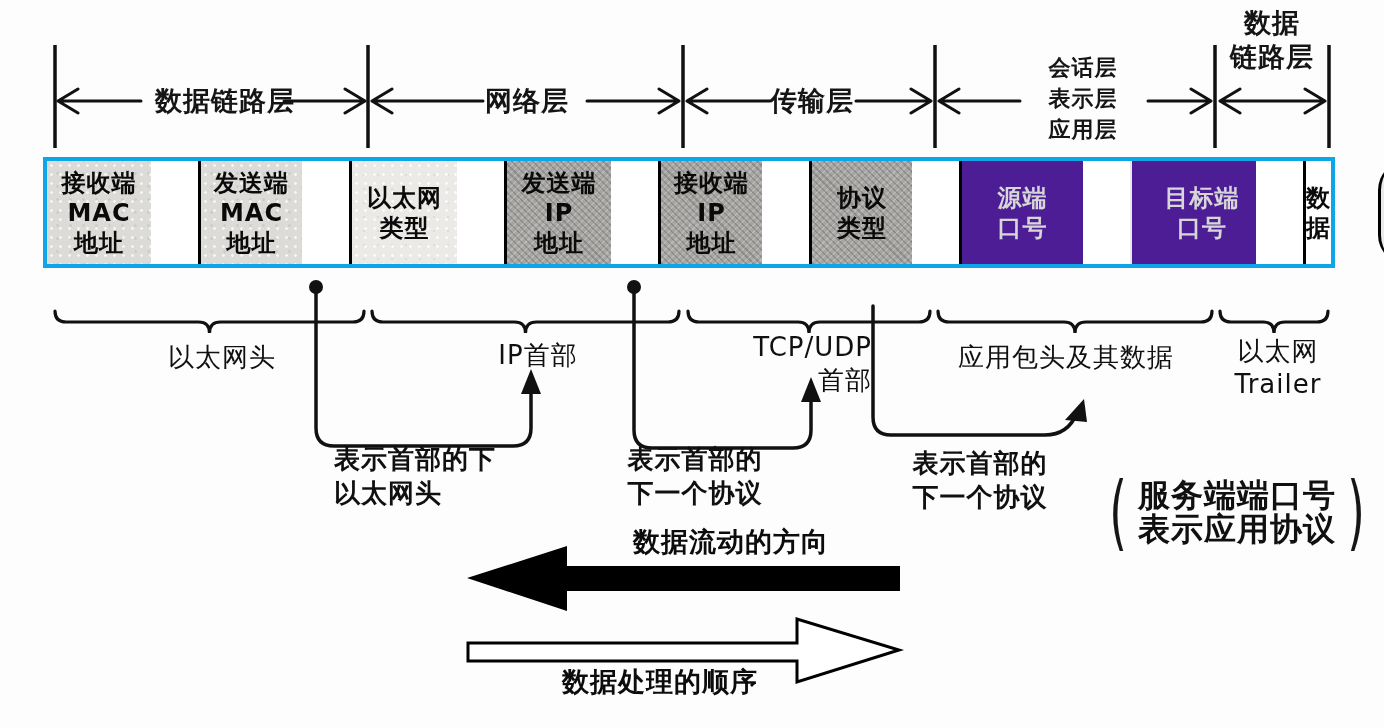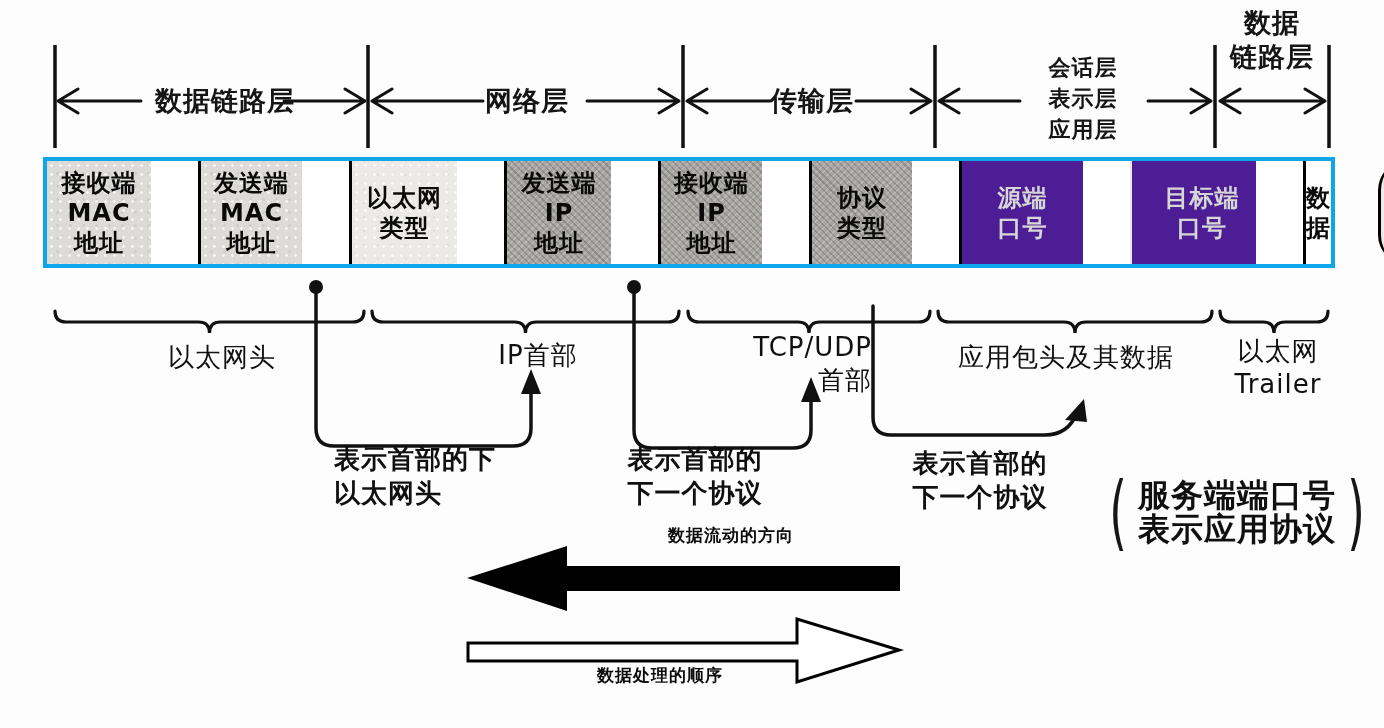--- a/index.html
+++ b/index.html
@@ -67,21 +67,21 @@
   }
   #port-note .paren{
     font-size:82px;font-weight:400;line-height:88px;transform:scaleX(.55);
     color:#161616;
   }
   #port-note .paren-text{
     text-align:center;font-weight:bold;font-size:32px;line-height:34px;
     letter-spacing:1px;margin:0 4px;color:#101010;
   }
   .flow-label{
-    position:absolute;text-align:center;font-weight:bold;font-size:17px;
+    position:absolute;text-align:center;font-weight:bold;font-size:27px;
     letter-spacing:1px;color:#0c0c0c;
   }
 </style>
 </head>
 <body>
 
 <div id="stage">
 
   <svg width="1384" height="728" viewBox="0 0 1384 728">
 

